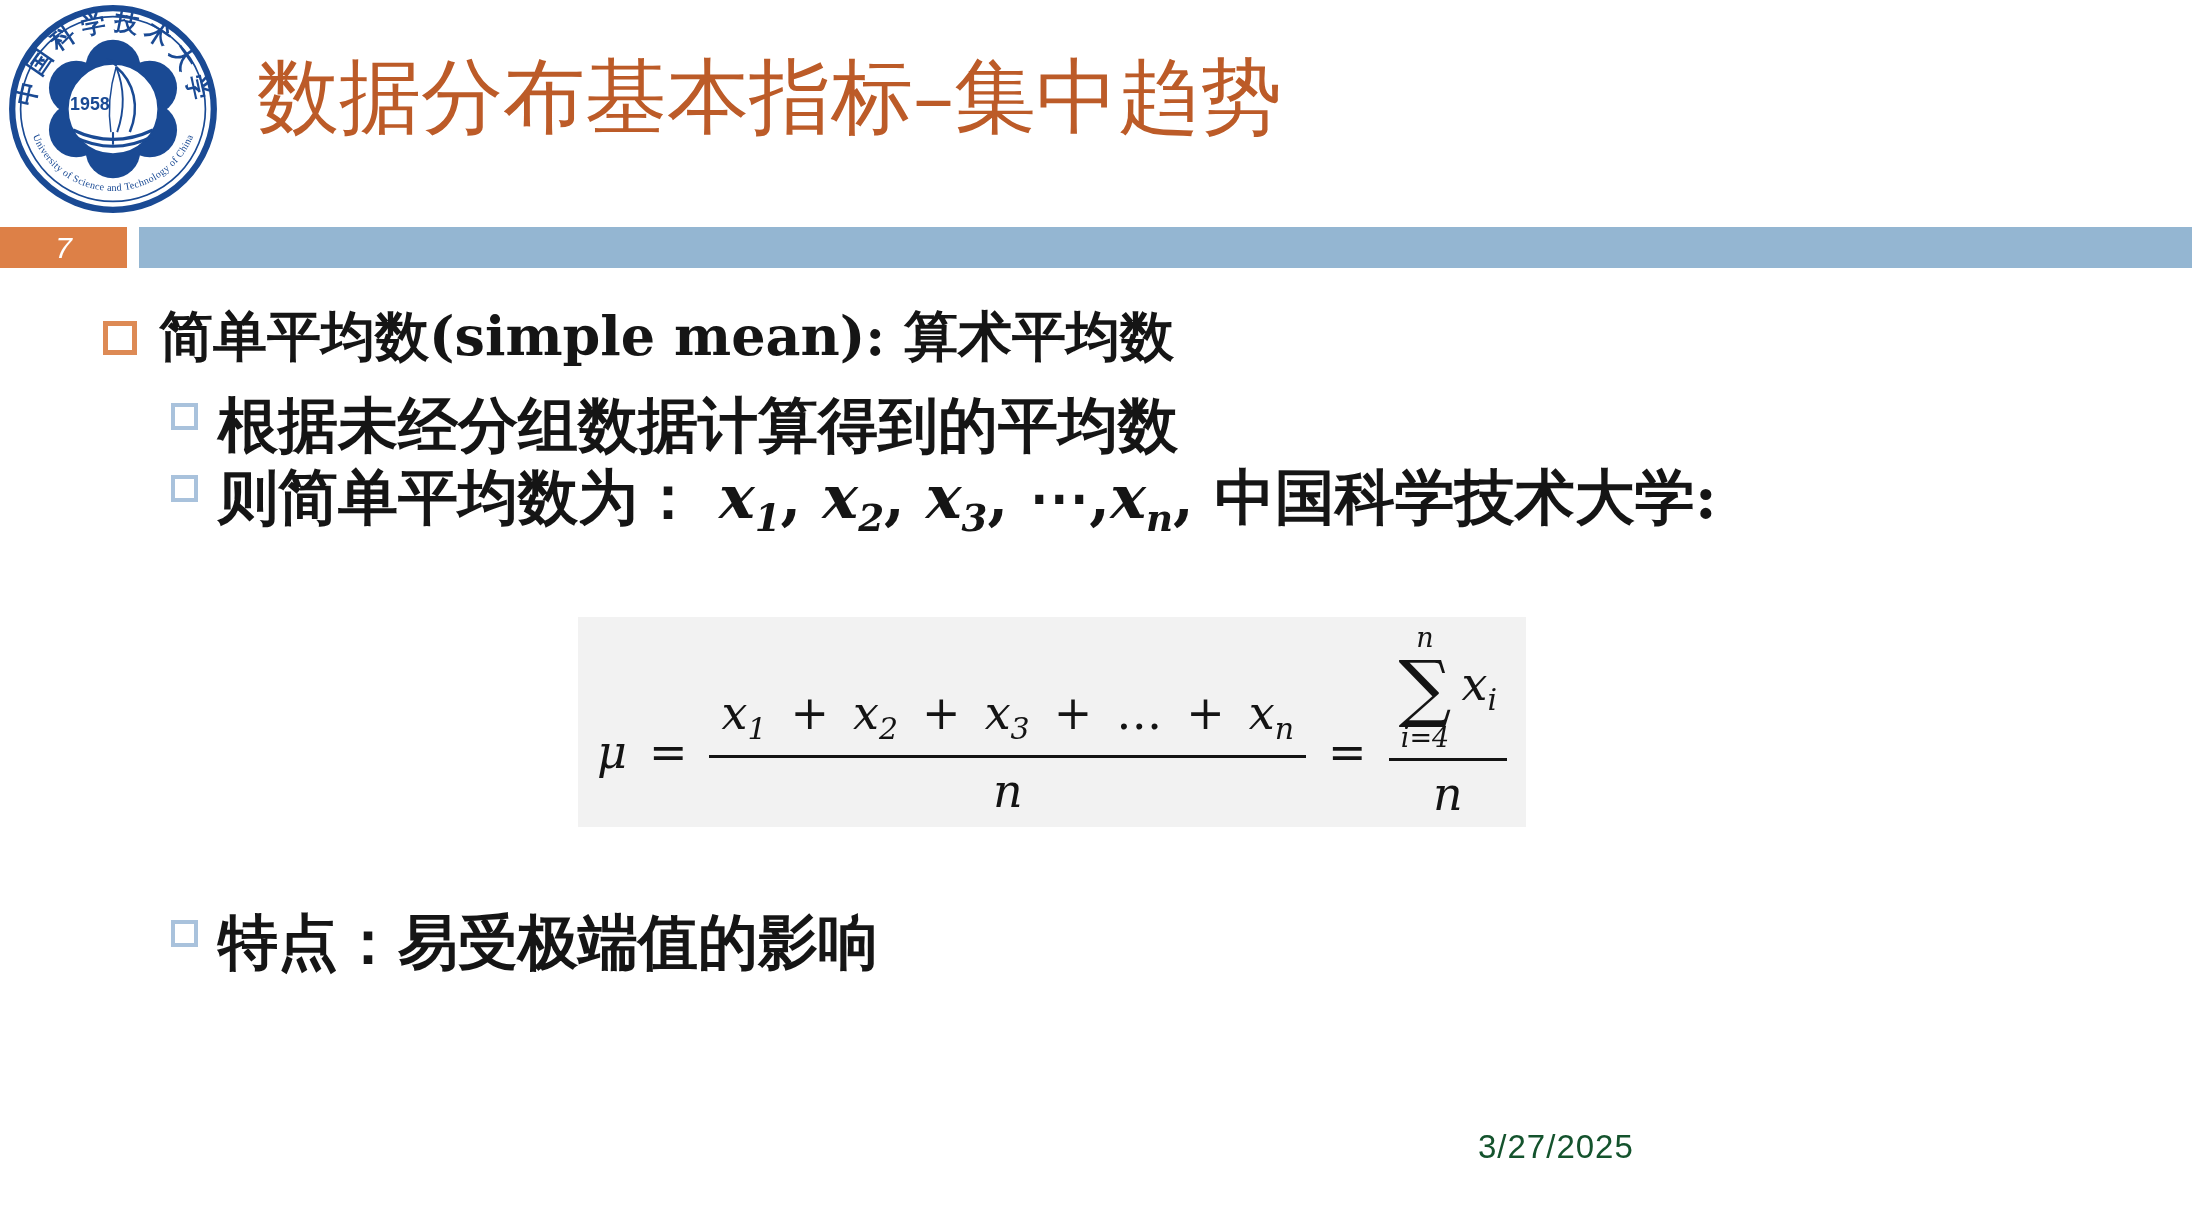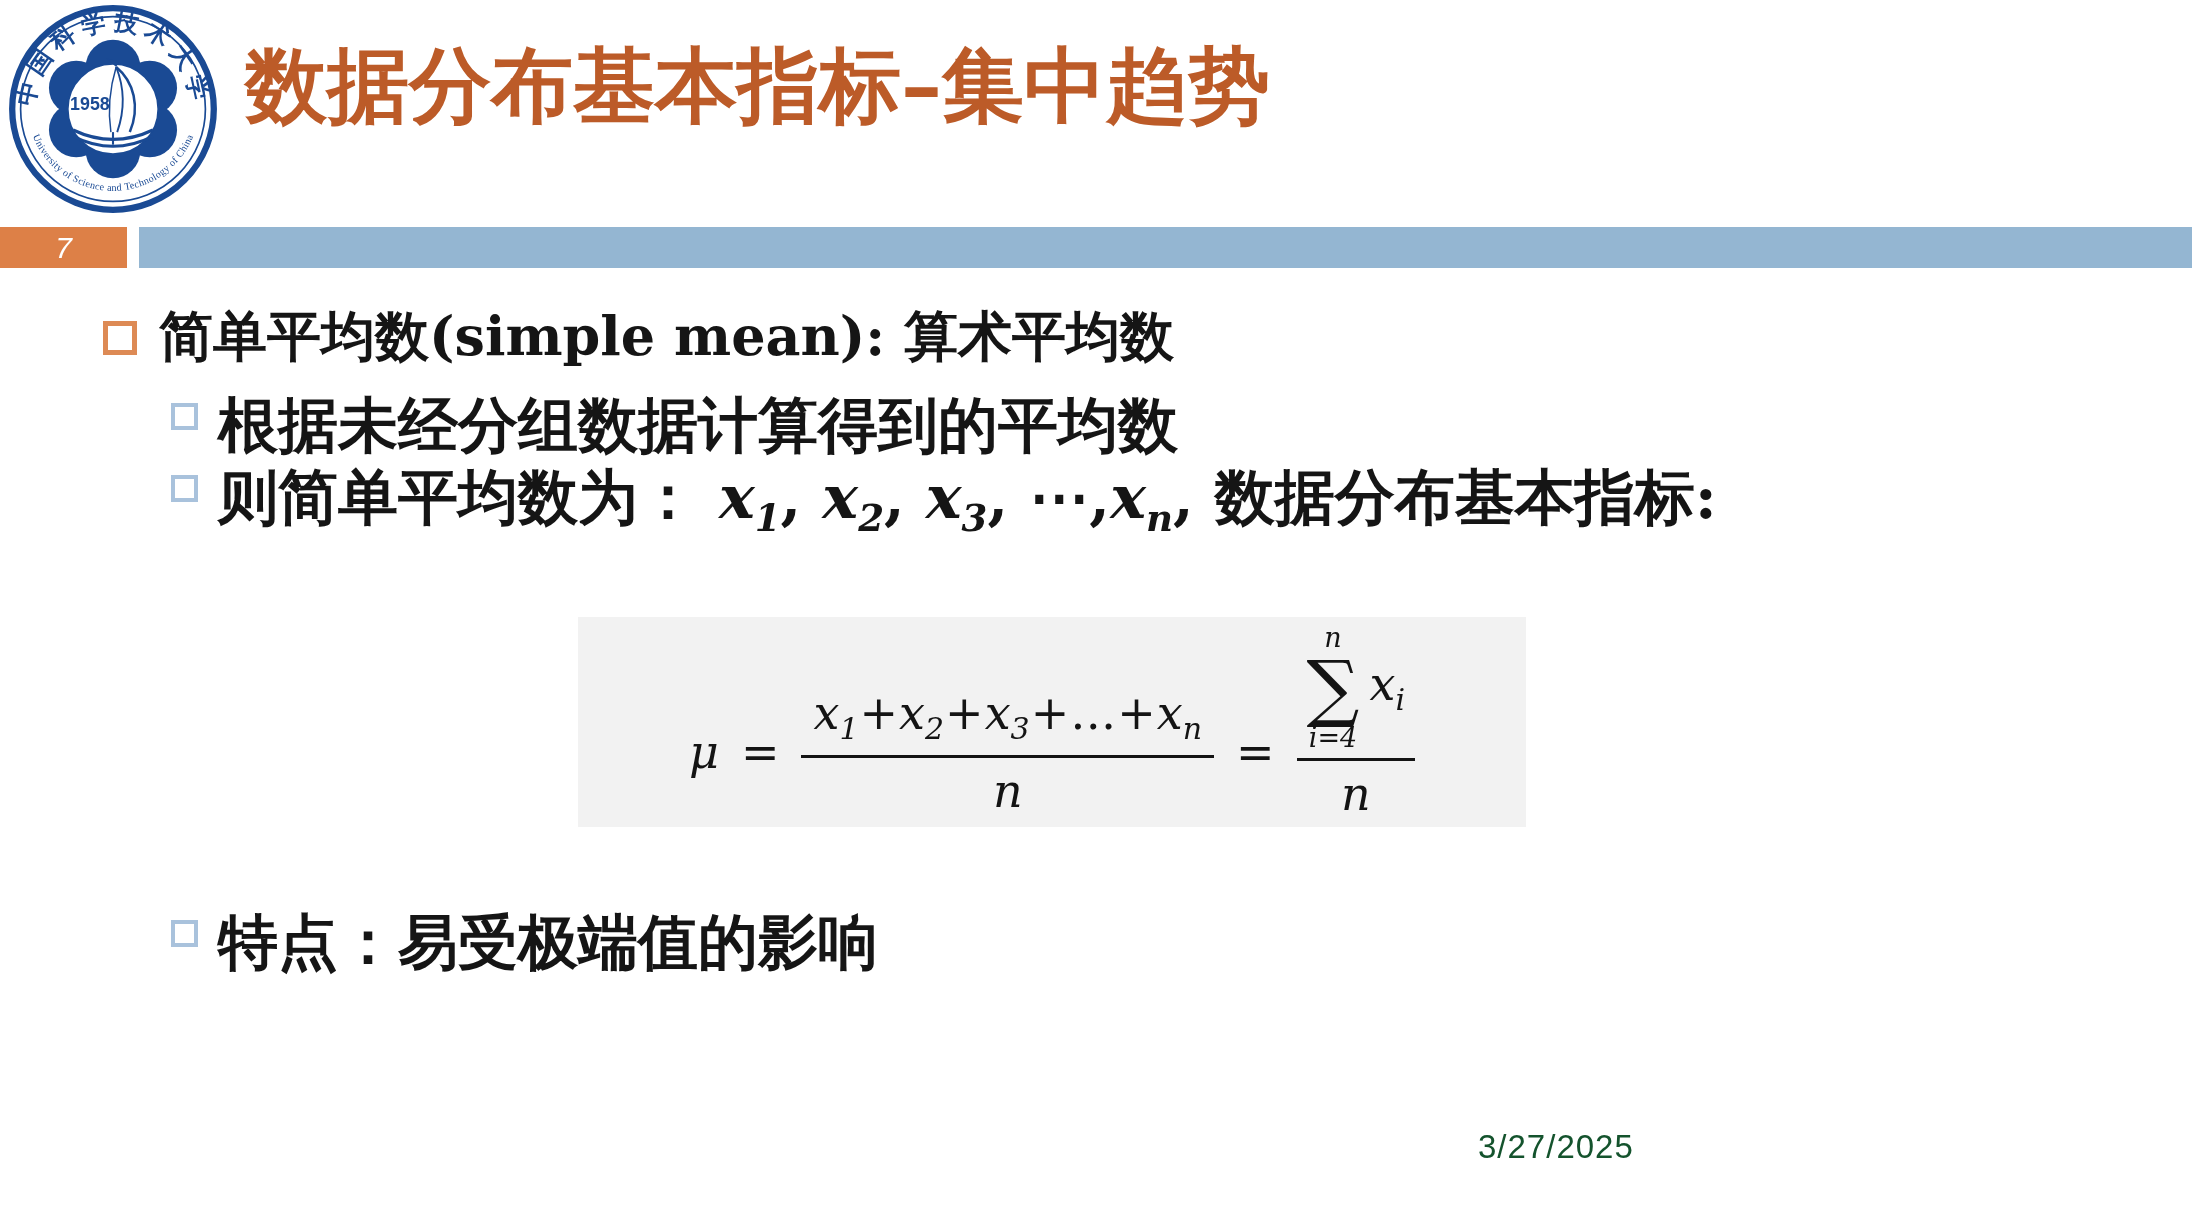--- a/index.html
+++ b/index.html
@@ -6,22 +6,22 @@
   .slide {
     position:relative; width:2192px; height:1227px;
     background:#ffffff; overflow:hidden;
     font-family:"DejaVu Serif","Liberation Serif",serif;
     color:#151515;
   }
 
   
   .logo { position:absolute; left:8px; top:4px; width:210px; height:210px; }
   .slide-title {
-    position:absolute; left:245px; top:36px; margin:0;
-    font-size:82px; font-weight:bold; letter-spacing:0px;
+    position:absolute; left:245px; top:36px; margin:12px;
+    font-size:82px; font-weight:normal; letter-spacing:0px;
     color:#bc5b28; white-space:nowrap; line-height:1.2;
   }
 
   .page-badge {
     position:absolute; left:0; top:227px; width:127px; height:41px;
     background:#dd8047; color:#ffffff;
     display:flex; align-items:center; justify-content:center;
     font-family:"Liberation Sans","DejaVu Sans",sans-serif;
     font-size:30px; font-style:italic;
   }
@@ -55,21 +55,21 @@
   .formula-box {
     position:absolute; left:578px; top:617px; width:948px; height:210px;
     background:#f2f2f2;
     display:flex; align-items:center; justify-content:center; gap:22px;
     font-size:46px; color:#141414;
     font-family:"DejaVu Serif",serif; font-style:italic;
   }
   .shift { transform:translateY(30px); }
   .frac { display:inline-flex; flex-direction:column; align-items:center; }
   .frac .num {
-    display:flex; align-items:baseline; gap:1px;
+    display:flex; align-items:baseline; gap:24px;
     border-bottom:3px solid #141414; padding:0 12px 8px 12px;
   }
   .frac .den { padding-top:6px; }
   .frac sub { font-size:30px; }
   .op { font-style:normal; }
   .sum-num { display:flex; align-items:center; gap:10px; border-bottom:3px solid #141414; padding:0 10px 6px 10px; }
   .sum-col { display:inline-flex; flex-direction:column; align-items:center; line-height:1; }
   .sum-col .limit { font-size:27px; font-style:italic; line-height:1.1; }
   .sum-col .sigma { font-size:74px; font-style:normal; line-height:0.95; }
 
@@ -142,21 +142,21 @@
   </div>
 
   <div class="bullet-row b-sub b-sub2">
     <span class="sq-blue"></span>
     <span class="txt">
       <span>则简单平均数为：</span>
       <span class="mathv"><span>x</span><sub>1</sub></span><span>, </span>
       <span class="mathv"><span>x</span><sub>2</sub></span><span>, </span>
       <span class="mathv"><span>x</span><sub>3</sub></span><span>, </span>
       <span>⋯,</span><span class="mathv"><span>x</span><sub>n</sub></span><span>, </span>
-      <span> 数据分布基本指标:</span>
+      <span> 中国科学技术大学:</span>
     </span>
   </div>
 
   <div class="formula-box">
     <span class="shift">μ</span>
     <span class="op shift">=</span>
     <span class="frac shift">
       <span class="num">
         <span><span>x</span><sub>1</sub></span>
         <span class="op">+</span>

